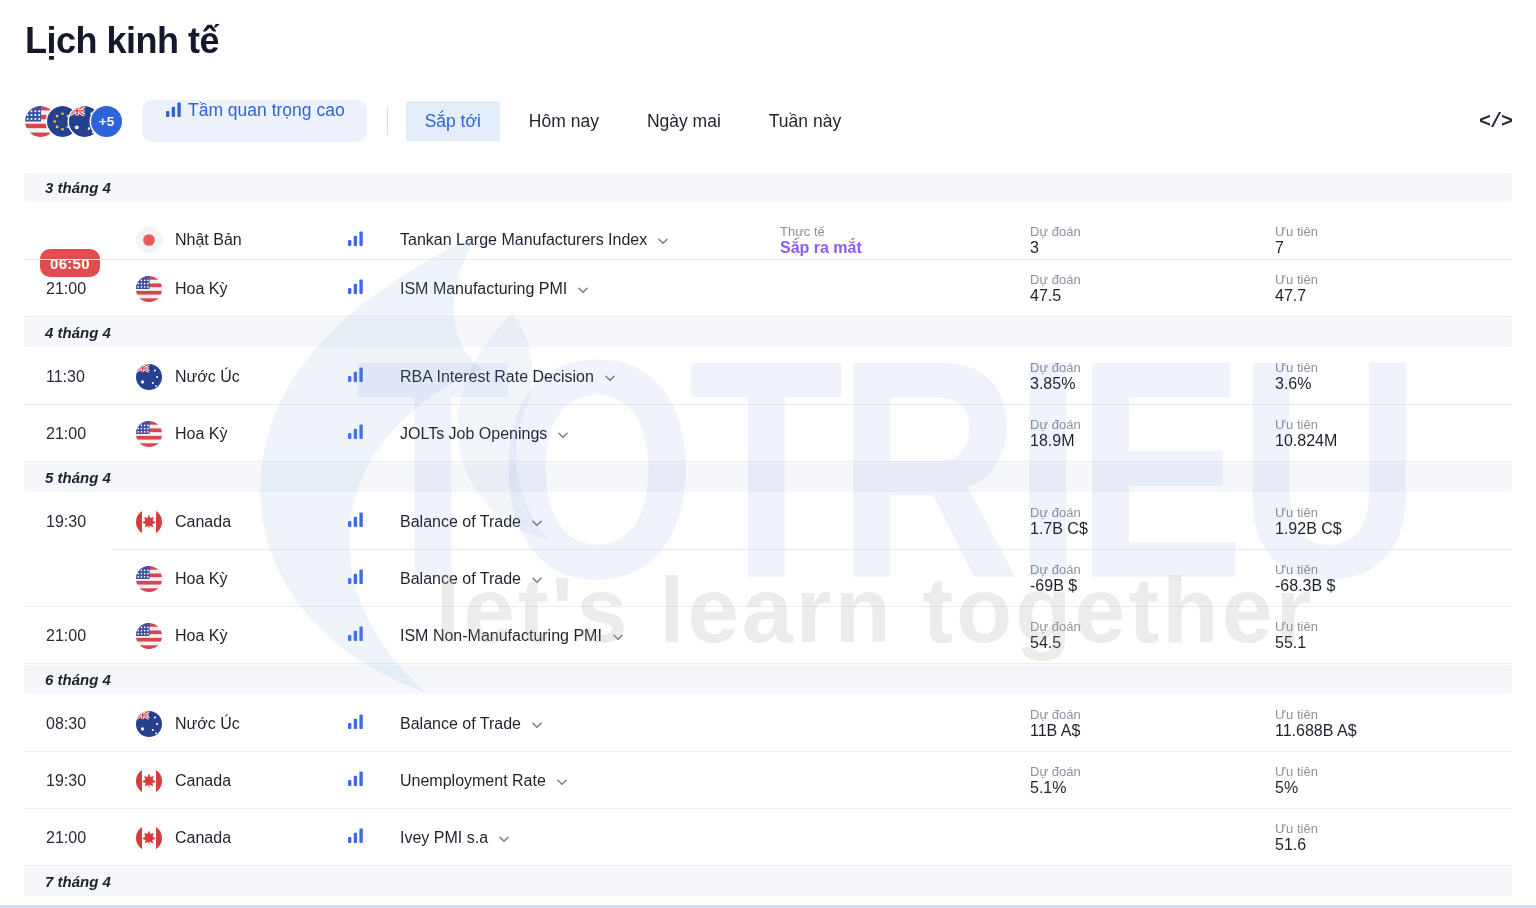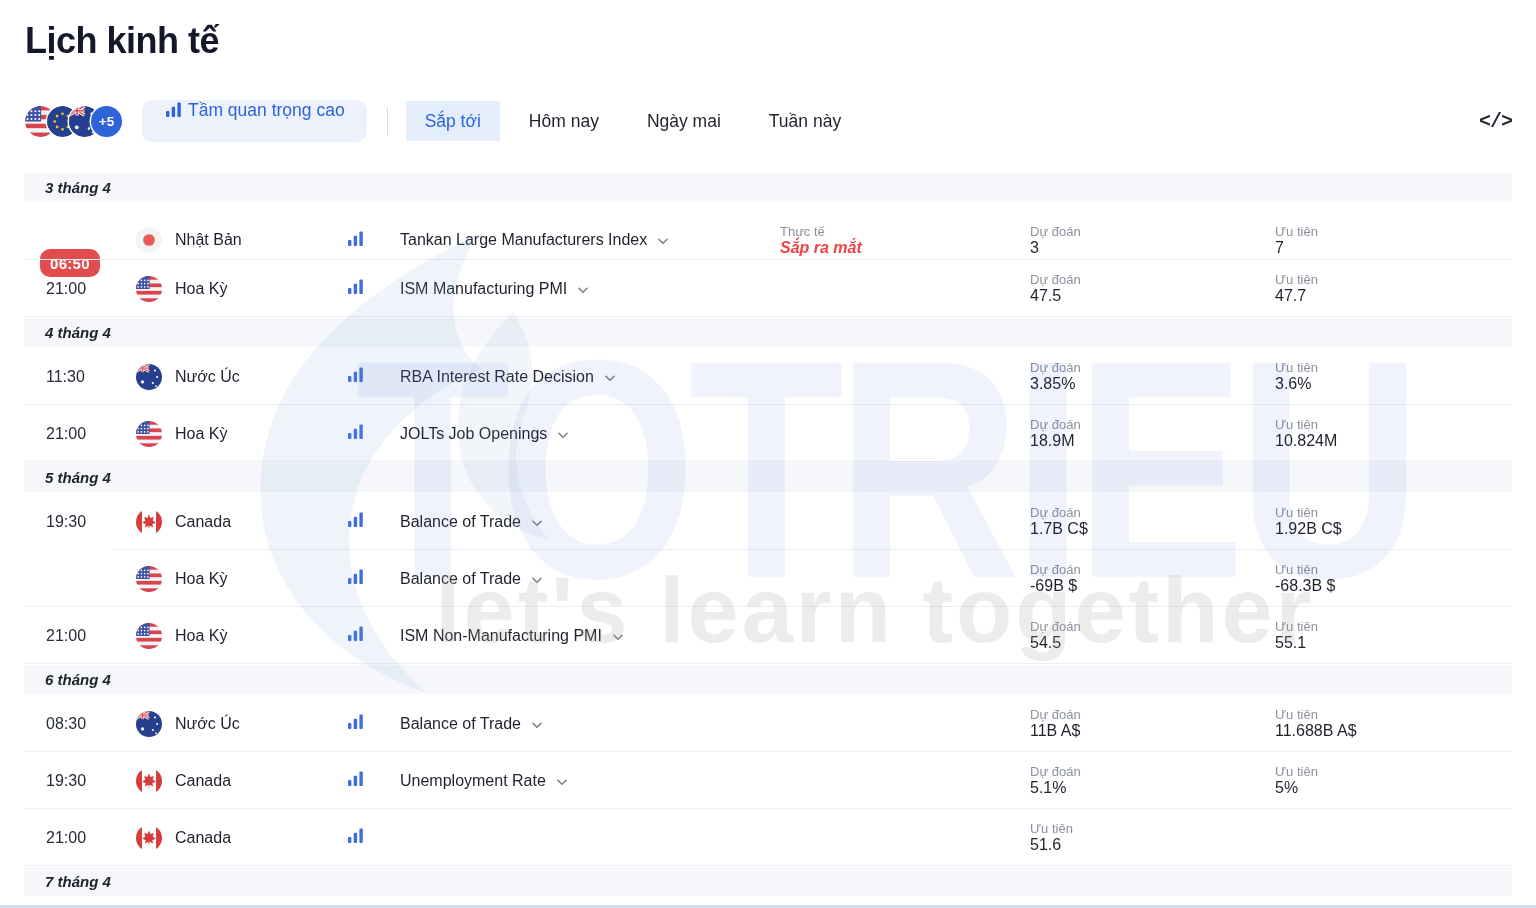--- a/index.html
+++ b/index.html
@@ -33,21 +33,21 @@
   .time { padding-left:22px; font-size:16px; color:#262b38; }
   .time-badge { margin-left:16px; background:#e14d4f; color:#fff; font-size:15px; font-weight:600; padding:6px 10px 5px; border-radius:10px; display:inline-block; letter-spacing:0.3px; }
   .country { display:flex; align-items:center; gap:13px; font-size:16px; color:#1e222d; }
   .row-flag { width:26px; height:26px; flex:none; }
   .row-flag svg { display:block; width:100%; height:100%; }
   .event { display:flex; align-items:center; gap:9px; font-size:16px; color:#1e222d; cursor:pointer; background:none; border:none; font-family:inherit; padding:0; text-align:center; }
   .chevron { display:flex; margin-top:2px; }
   .cell { display:flex; flex-direction:column; }
   .cell-label { font-size:13px; color:#8c919e; }
   .cell-value { font-size:16px; color:#1e222d; }
-  .cell-value.urgent { color:#ef4444; font-weight:700;font-style:italic; }
+  .cell-value.urgent { color:#8b5cf6; font-weight:700; }
 
   
   .watermark { position:absolute; inset:0; pointer-events:none; z-index:6; overflow:hidden; }
   .wm-flame { position:absolute; left:205px; top:225px; width:440px; height:480px; }
   .wm-text { position:absolute; left:355px; top:290px; width:1140px; font-size:255px; font-weight:800; color:rgba(47,100,217,0.075); letter-spacing:-8px; transform:scaleY(1.22); transform-origin:top left; white-space:nowrap; }
   .wm-sub { position:absolute; left:435px; top:558px; font-size:92px; font-weight:700; color:rgba(168,158,148,0.20); letter-spacing:3px; white-space:nowrap; }
 
   .bottom-line { position:absolute; left:0; right:0; bottom:0; height:3px; background:#cfe1f3; }
 </style>
 </head>
@@ -641,20 +641,28 @@
             </g>
           </svg>
         </span>
         <span>Canada</span>
       </div>
       <div class="importance"><svg width="19" height="19" viewBox="0 0 19 19">
           <rect x="2" y="11" width="3.4" height="6" rx="1" fill="#3d6be0"></rect>
           <rect x="7.7" y="6.7" width="3.4" height="10.3" rx="1" fill="#3d6be0"></rect>
           <rect x="13.4" y="2.4" width="3.4" height="14.6" rx="1" fill="#3d6be0"></rect>
         </svg></div>
+      <button class="event">
+        <span>Ivey PMI s.a</span>
+        <span class="chevron">
+          <svg width="14" height="14" viewBox="0 0 24 24" fill="none">
+            <path d="M5 9 L12 16 L19 9" stroke="#7a7e8a" stroke-width="2.6" stroke-linecap="round" stroke-linejoin="round"></path>
+          </svg>
+        </span>
+      </button>
       <div class="cell"></div>
       <div class="cell"></div>
       <div class="cell">
         <div class="cell-label">Ưu tiên</div>
         <div class="cell-value">51.6</div>
       </div>
       <div class="row-divider"></div>
     </div>
     <div class="date-header">7 tháng 4</div>
   </div>

